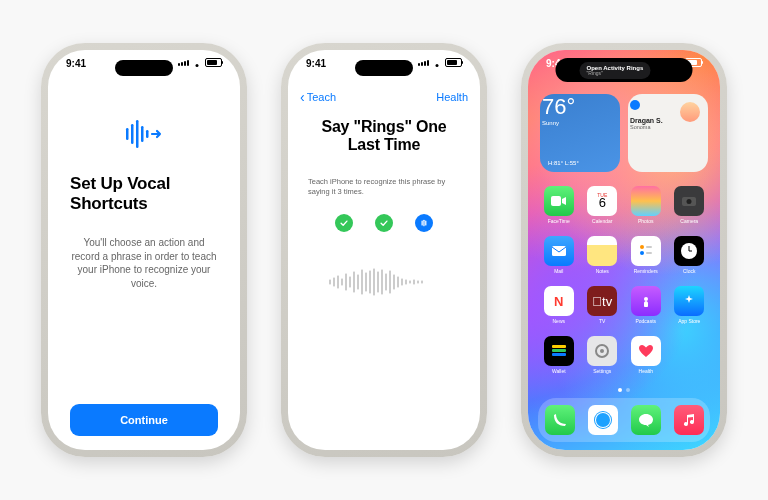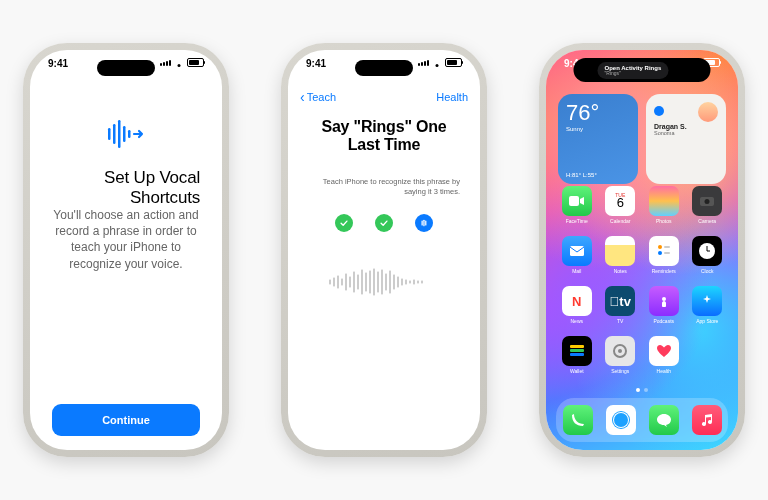--- a/index.html
+++ b/index.html
@@ -1,67 +1,67 @@
 <!DOCTYPE html>
 <html><head>
 <meta charset="utf-8">
 <style>
   html,body{margin:0;padding:0;width:768px;height:500px;background:#f8f8f8;font-family:-apple-system,BlinkMacSystemFont,"SF Pro Text","Helvetica Neue",Arial,sans-serif;-webkit-font-smoothing:antialiased}
-  .stage{display:flex;align-items:center;justify-content:center;height:500px;gap:52px}
+  .stage{display:flex;align-items:center;justify-content:center;height:500px;gap:34px}
   .phone{width:192px;height:400px;border-radius:44px;background:linear-gradient(160deg,#d8d6cf,#c8c6bf);padding:7px;box-shadow:0 6px 18px rgba(0,0,0,.15);position:relative}
   .screen{width:100%;height:100%;border-radius:37px;overflow:hidden;position:relative;background:#fff}
   .island{position:absolute;top:10px;left:50%;transform:translateX(-50%);width:58px;height:16px;background:#000;border-radius:11px;z-index:20}
   .statusbar{position:absolute;top:0;left:0;right:0;height:38px;padding:8px 18px 0;display:flex;justify-content:space-between;align-items:flex-start;font-size:10px;font-weight:600;z-index:15}
   .statusbar.dark{color:#000}
   .statusbar.light{color:#fff}
   .sb-right{display:flex;align-items:center;gap:3px}
   .sig{display:inline-flex;align-items:flex-end;gap:1px}
   .sig i{width:2px;background:currentColor;border-radius:1px}
   .sig i:nth-child(1){height:3px}.sig i:nth-child(2){height:4px}.sig i:nth-child(3){height:5px}.sig i:nth-child(4){height:6px}
   .wifi{width:10px;height:8px;position:relative;overflow:hidden}
   .wifi::before{content:"";position:absolute;left:50%;bottom:0;transform:translateX(-50%);width:3px;height:3px;border-radius:50%;background:currentColor}
   .wifi::after{content:"";position:absolute;left:-2px;bottom:-2px;width:14px;height:14px;border:1.3px solid currentColor;border-radius:50%;border-left-color:transparent;border-right-color:transparent;border-bottom-color:transparent}
   .batt{width:15px;height:7px;border:1px solid currentColor;border-radius:2px;position:relative}
   .batt::after{content:"";position:absolute;right:-2px;top:1.5px;width:1.5px;height:3px;background:currentColor;border-radius:0 1px 1px 0}
   .batt i{position:absolute;left:1px;top:1px;bottom:1px;width:10px;background:currentColor;border-radius:1px}
 
   
   .s1-wrap{position:absolute;top:60px;left:0;right:0;bottom:0;display:flex;flex-direction:column;align-items:center;padding:0 22px 14px}
   .vo-icon{margin-top:6px;color:#0a7aff}
-  .s1-title{font-size:17px;font-weight:400;text-align:right;margin-top:12px;line-height:1.15;color:#000;letter-spacing:-.2px}
-  .s1-body{font-size:12px;color:#666;text-align:center;margin-top:0;line-height:1.35}
+  .s1-title{font-size:17px;font-weight:700;text-align:left;margin-top:18px;line-height:1.15;color:#000;letter-spacing:-.2px}
+  .s1-body{font-size:10px;color:#666;text-align:center;margin-top:23px;line-height:1.35}
   .s1-btn{margin-top:auto;width:100%;height:32px;border-radius:9px;background:#0a7aff;color:#fff;font-size:11px;font-weight:600;display:flex;align-items:center;justify-content:center}
 
   
   .s2-nav{position:absolute;top:34px;left:0;right:0;height:26px;display:flex;justify-content:space-between;align-items:center;padding:0 12px;font-size:11px;color:#0a7aff;z-index:12}
   .s2-back{display:flex;align-items:center;gap:2px}
   .chev{font-size:14px;line-height:1;font-weight:300}
   .s2-wrap{position:absolute;top:68px;left:0;right:0;bottom:0;display:flex;flex-direction:column;align-items:center;padding:0 20px}
   .s2-title{font-size:16px;font-weight:700;text-align:center;line-height:1.15;color:#000;letter-spacing:-.2px}
-  .s2-body{font-size:7.5px;color:#666;text-align:right;margin-top:22px;line-height:1.3}
+  .s2-body{font-size:7.5px;color:#666;text-align:left;margin-top:22px;line-height:1.3}
   .dots{display:flex;gap:22px;margin-top:18px}
   .dot{width:18px;height:18px;border-radius:50%;display:flex;align-items:center;justify-content:center}
   .dot.done{background:#34c759}
   .dot.rec{background:#0a7aff}
   .dot svg{width:10px;height:10px}
   .wave{margin-top:34px;height:32px;color:#999}
 
   
   .hs-bg{position:absolute;inset:0;background:
     radial-gradient(circle at 30% 20%,#ff8fa3 0%,transparent 40%),
     radial-gradient(circle at 70% 25%,#ffc36e 0%,transparent 38%),
     radial-gradient(circle at 20% 60%,#9b5cff 0%,transparent 45%),
     radial-gradient(circle at 80% 70%,#3dd0ff 0%,transparent 42%),
     linear-gradient(160deg,#ff4d7d 0%,#ff7a3d 15%,#ff4da0 35%,#b04dff 55%,#4d7aff 75%,#3ddcff 100%)}
   .hs-island{position:absolute;top:8px;left:50%;transform:translateX(-50%);width:110px;height:24px;background:#000;border-radius:14px;z-index:22;display:flex;align-items:center;padding:0 3px 0 24px;gap:5px}
   .hs-island-pill{background:#1c1c1e;border-radius:10px;padding:3px 7px;color:#fff;display:flex;flex-direction:column;line-height:1}
   .isl-t{font-size:6px;font-weight:600}
   .isl-s{font-size:5px;color:#aaa}
   .widgets{position:absolute;top:44px;left:12px;right:12px;display:flex;gap:8px;z-index:10}
-  .wg{flex:1;height:74px;border-radius:14px;padding:8px;color:#fff;position:relative;overflow:hidden}
+  .wg{flex:1;height:74px;border-radius:14px;padding:2px;color:#fff;position:relative;overflow:hidden}
   .wg-weather{background:linear-gradient(160deg,#3a7fcf,#4a94e6)}
   .wg-weather .temp{font-size:22px;font-weight:300;line-height:1}
   .wg-weather .cond{font-size:6px;margin-top:2px}
   .wg-weather .range{font-size:6px;position:absolute;bottom:6px;left:8px}
   .wg-find{background:#f3f2ef;color:#222}
   .wg-find .dot-blue{width:10px;height:10px;border-radius:50%;background:#0a7aff;display:inline-block}
   .wg-find .name{font-size:7px;font-weight:600;margin-top:3px}
   .wg-find .loc{font-size:5.5px;color:#666}
   .wg-find .avatar{width:20px;height:20px;border-radius:50%;background:linear-gradient(#ffd3a0,#ff9a7a);position:absolute;top:8px;right:8px}
   .hs-grid{position:absolute;top:136px;left:14px;right:14px;display:grid;grid-template-columns:repeat(4,1fr);gap:12px 10px;z-index:10}
@@ -76,21 +76,21 @@
   .ic-ft{background:linear-gradient(#5ff27a,#22c94a);color:#fff}
   .ic-cal{background:#fff;color:#e53935;flex-direction:column;line-height:.9}
   .ic-cal .d{font-size:5px}.ic-cal .n{font-size:13px;color:#000;font-weight:400}
   .ic-ph{background:linear-gradient(180deg,#ff6fa3,#ffc04d,#60d0ff)}
   .ic-cam{background:#3a3a3c;color:#fff}
   .ic-mail{background:linear-gradient(#3da7ff,#0a7aff);color:#fff}
   .ic-note{background:linear-gradient(#fff,#fff 30%,#ffe680 30%);position:relative}
   .ic-rem{background:#fff}
   .ic-clk{background:#000;color:#fff}
   .ic-news{background:#fff;color:#ff3b30;font-weight:800}
-  .ic-tv{background:#0c4a6e;color:#fff;font-size:9px;font-weight:700}
+  .ic-tv{background:#7f1d1d;color:#fff;font-size:9px;font-weight:400}
   .ic-pod{background:linear-gradient(#c65cff,#8b2dff);color:#fff}
   .ic-as{background:linear-gradient(#1dd5ff,#0a6cff);color:#fff}
   .ic-wal{background:#000}
   .ic-set{background:#e6e6e8;color:#555}
   .ic-hl{background:#fff}
   .ic-phn{background:linear-gradient(#5ff27a,#22c94a);color:#fff}
   .ic-saf{background:#fff}
   .ic-msg{background:linear-gradient(#5ff27a,#22c94a);color:#fff}
   .ic-mus{background:linear-gradient(#ff5c7a,#ff2d55);color:#fff}
 </style>

